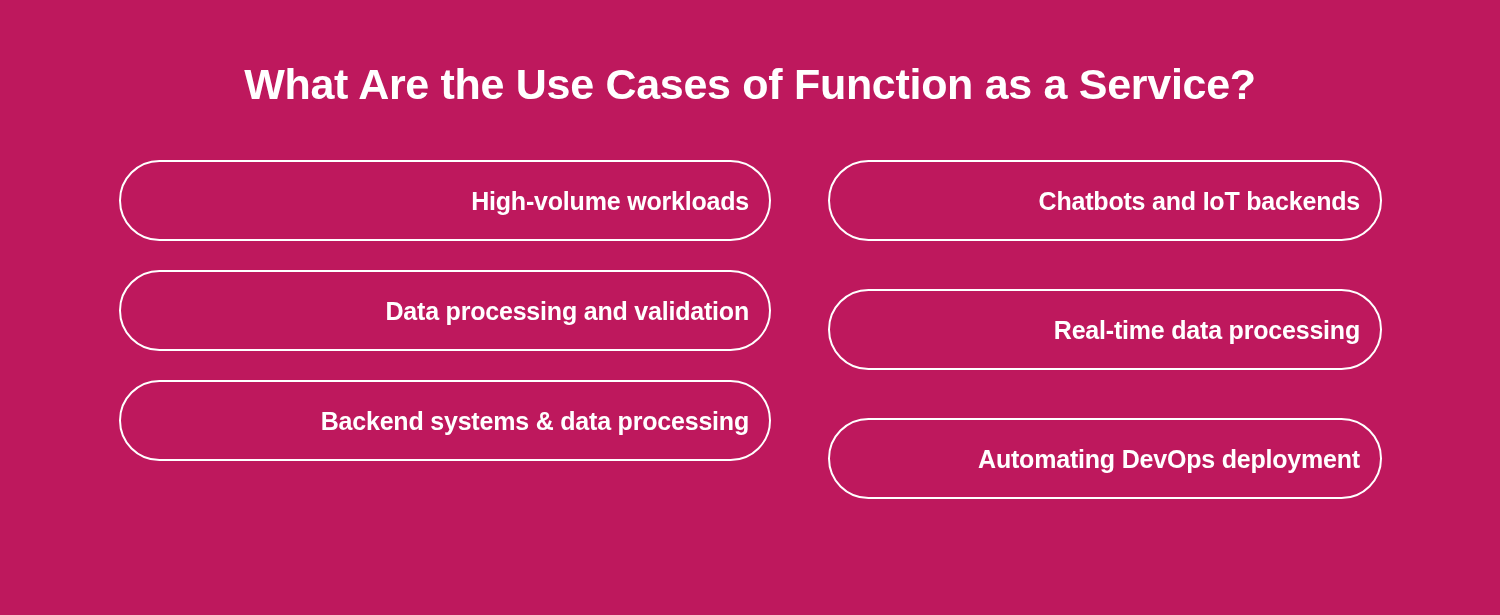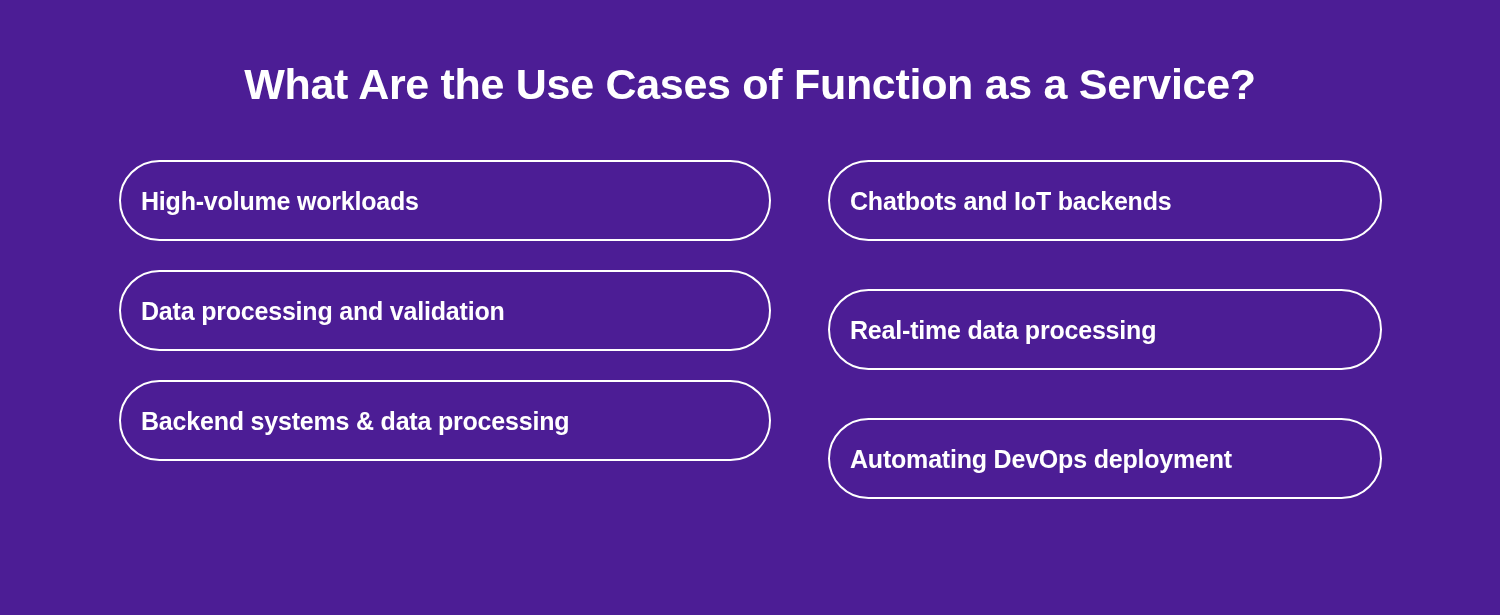--- a/index.html
+++ b/index.html
@@ -10,21 +10,21 @@
     width: 1500px;
     height: 615px;
     background: #02b2ab;
     font-family: "Liberation Sans", sans-serif;
     overflow: hidden;
   }
   .infographic {
     position: relative;
     width: 1500px;
     height: 615px;
-    background: #4c1d95;
+    background: #be185d;
     box-sizing: border-box;
   }
   .title {
     position: absolute;
     top: 56px;
     left: 0;
     width: 1500px;
     text-align: center;
     color: #ffffff;
     font-size: 43px;
@@ -52,21 +52,21 @@
   .column-right { width: 554px; gap: 48px; }
 
   .pill {
     height: 81px;
     box-sizing: border-box;
     border: 2px solid #ffffff;
     border-radius: 42px;
     background: transparent;
     display: flex;
     align-items: center;
-    justify-content: flex-start;
+    justify-content: flex-end;
     padding: 0 20px;
     cursor: pointer;
   }
   .pill-label {
     color: #ffffff;
     font-size: 25px;
     font-weight: bold;
     letter-spacing: -0.2px;
     line-height: 30px;
     white-space: nowrap;

